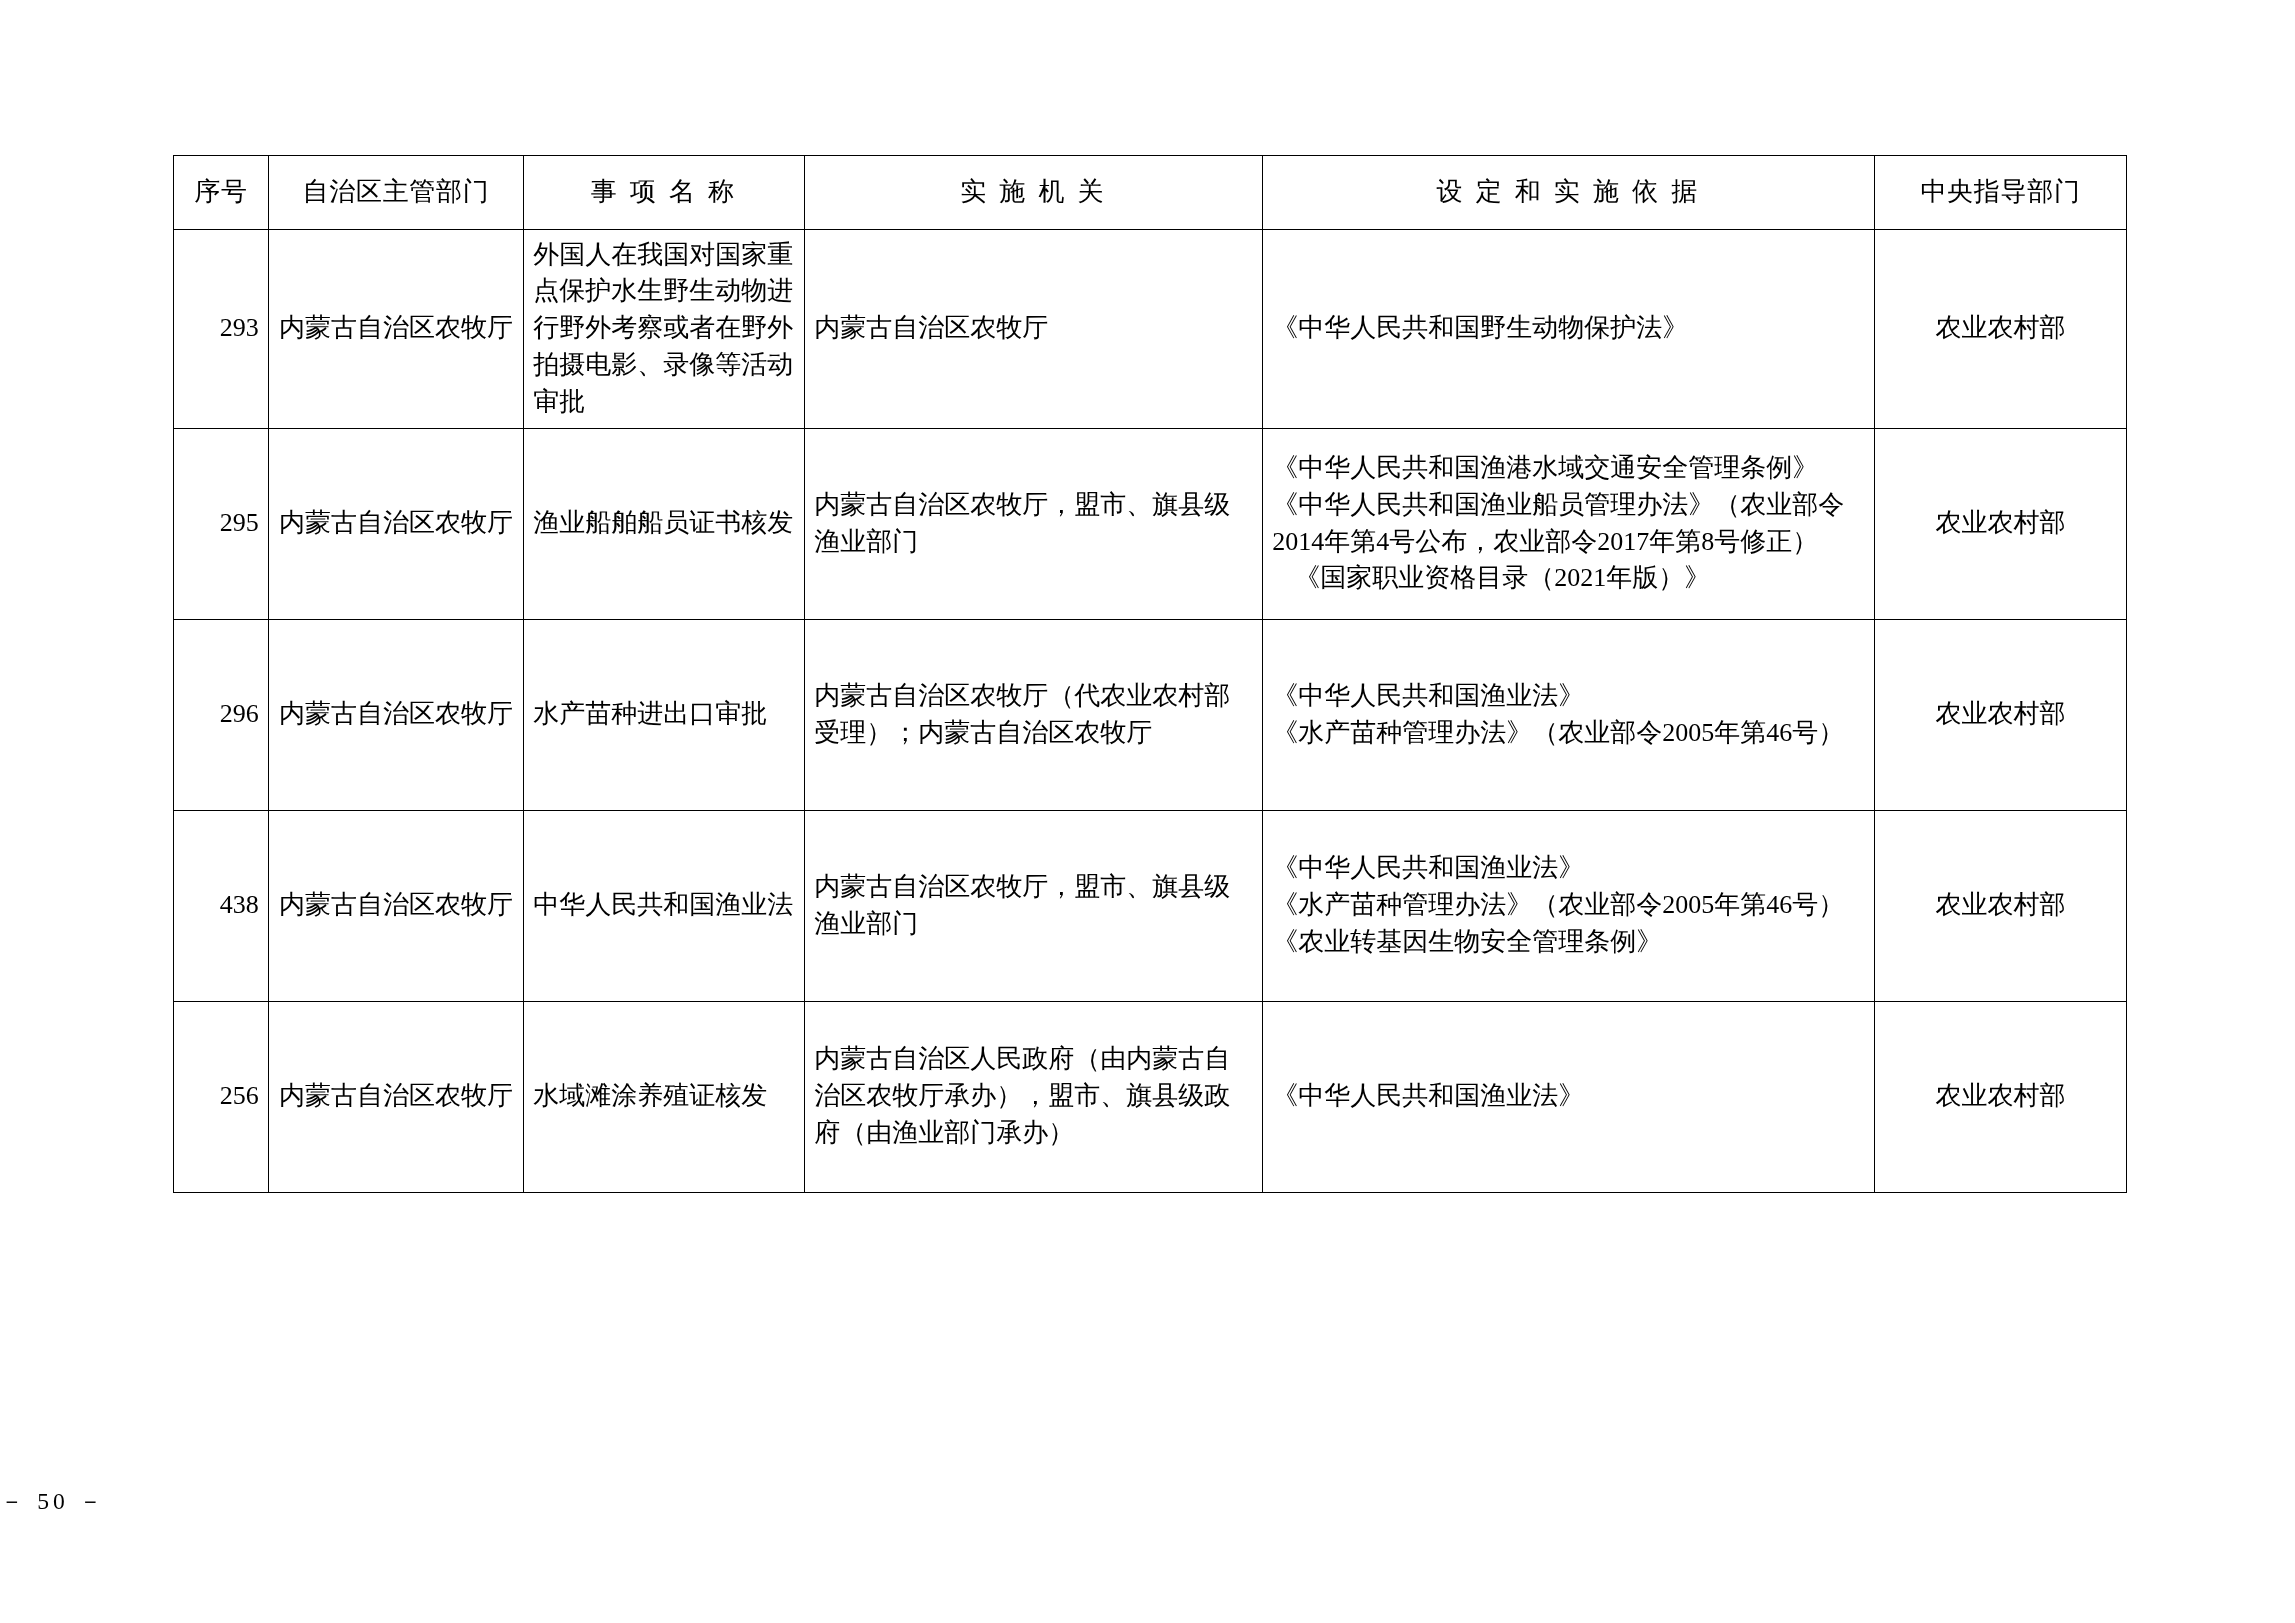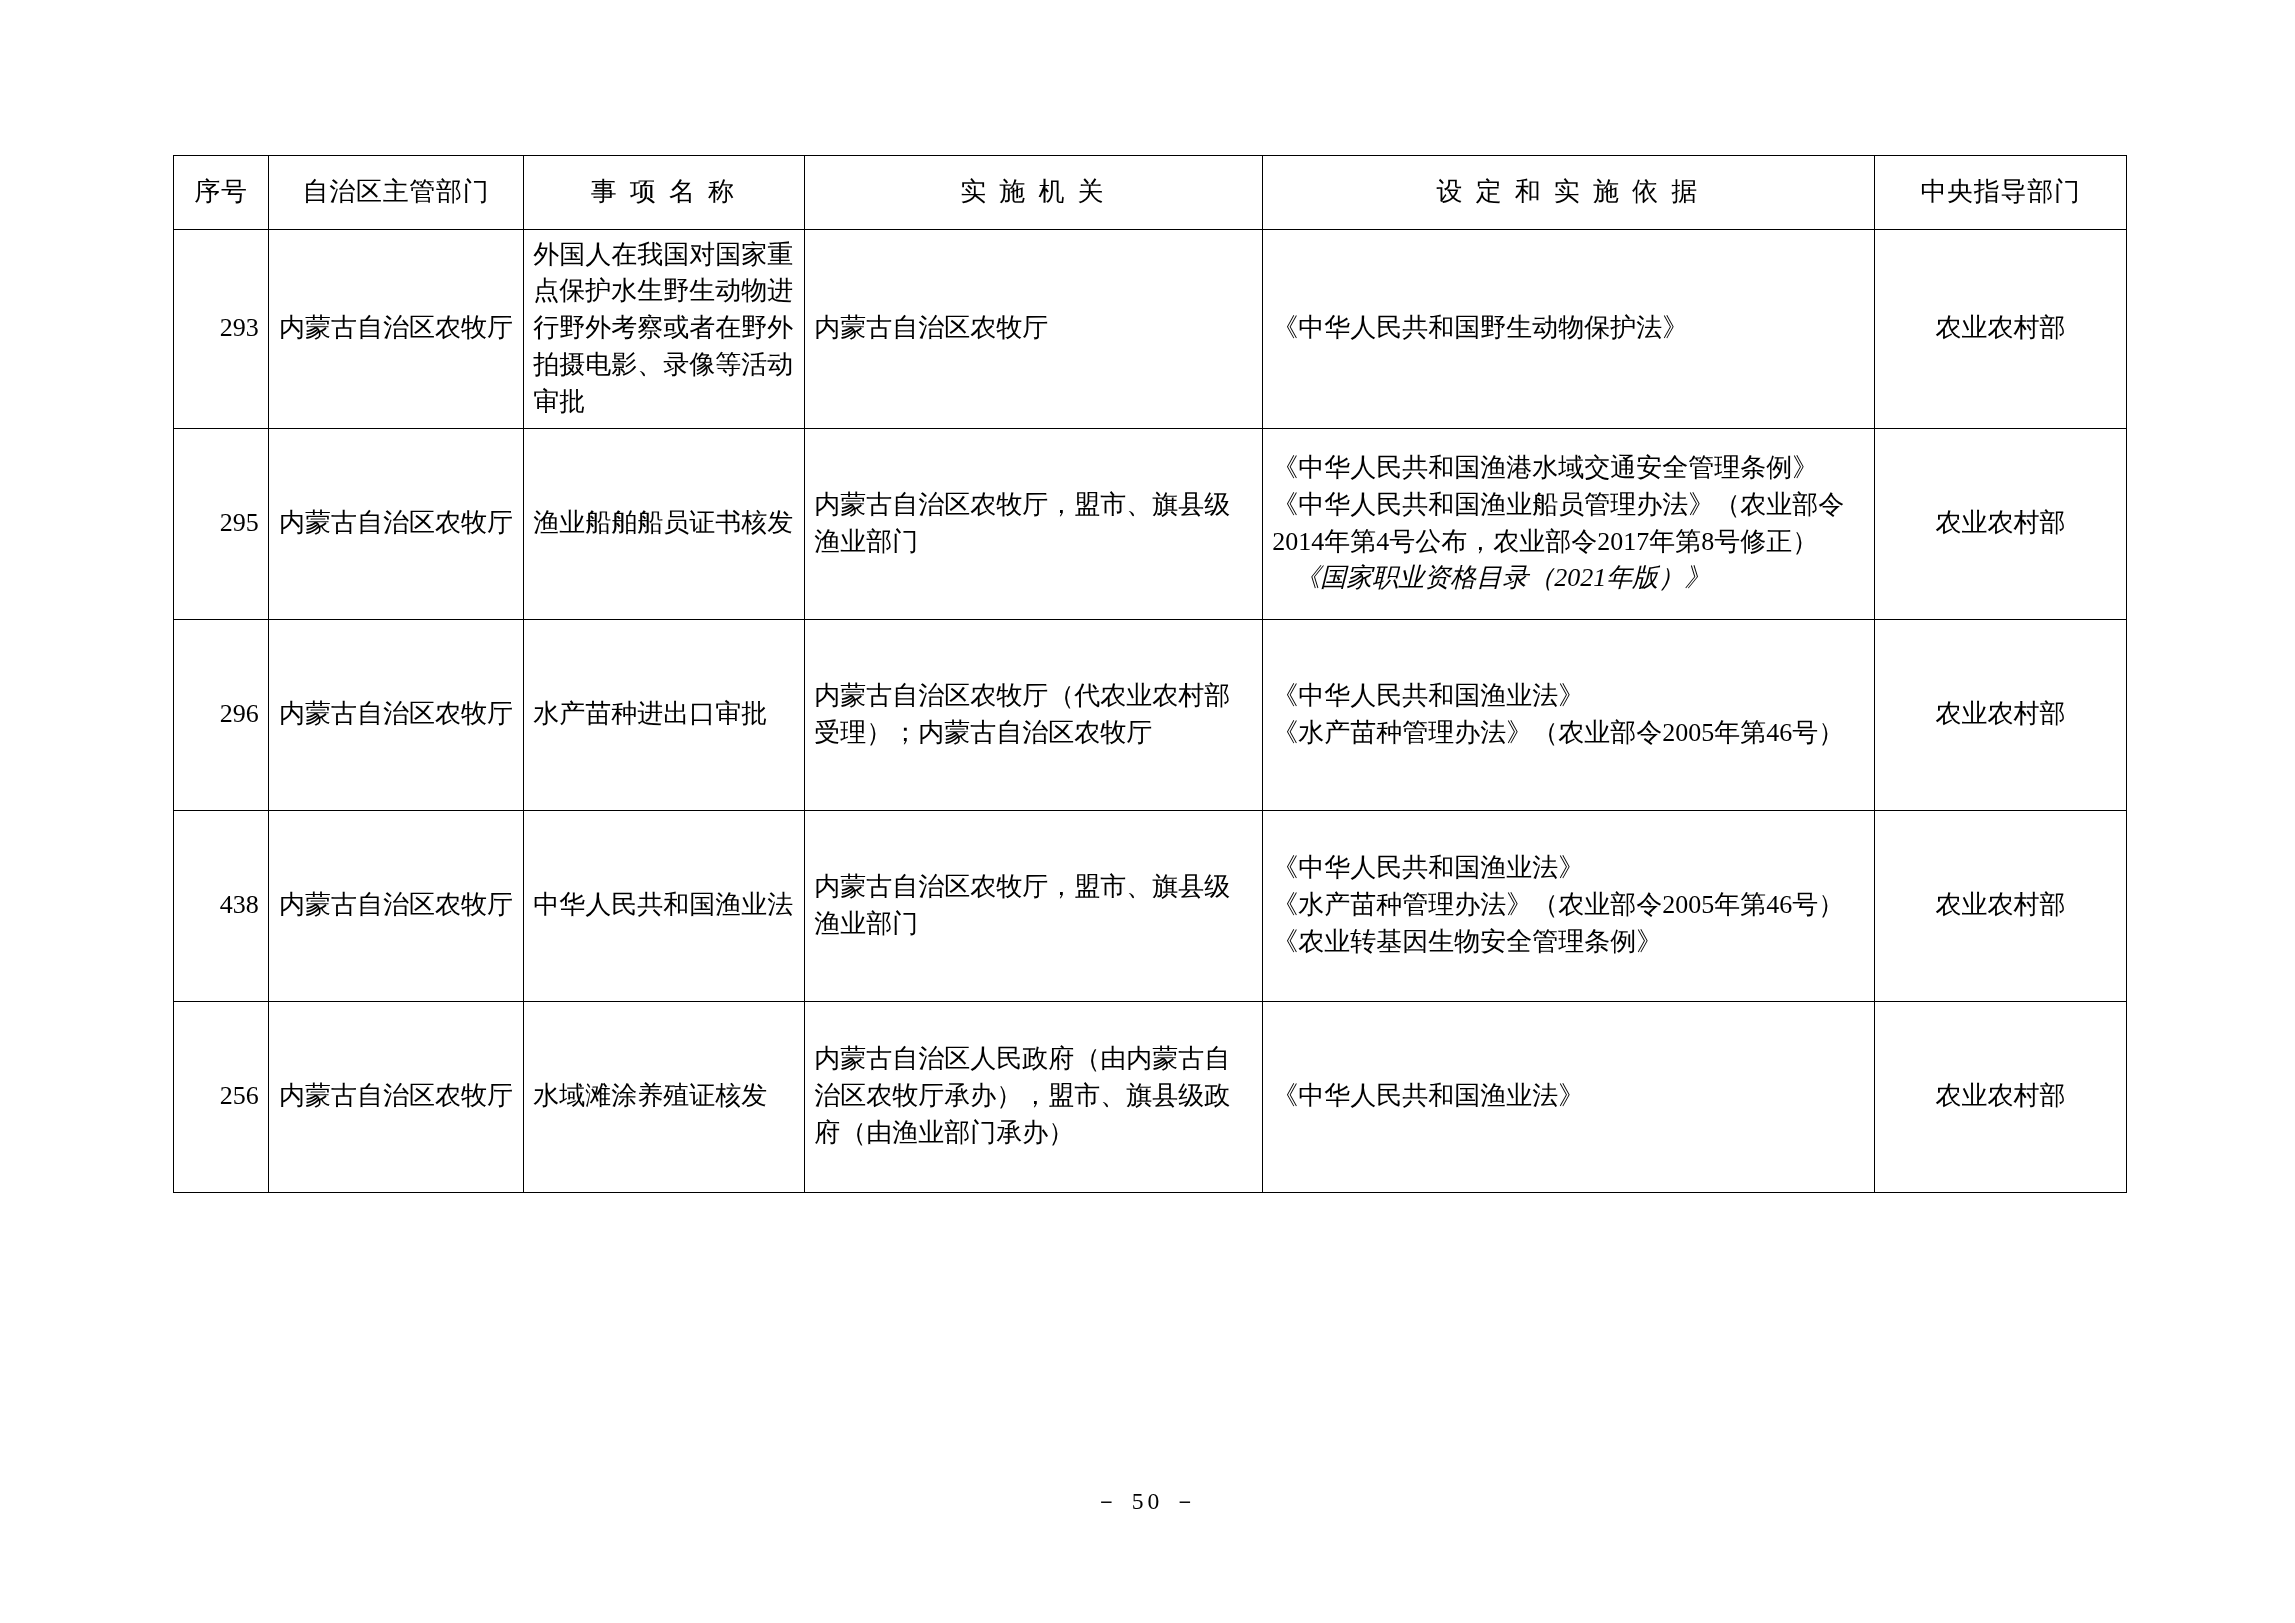--- a/index.html
+++ b/index.html
@@ -80,35 +80,33 @@
     display: block;
     white-space: nowrap;
   }
   td.basis .line.wrap {
     white-space: normal;
   }
   td.basis .indent {
     display: block;
     text-indent: 22px;
     white-space: nowrap;
-    font-style: italic;
   }
   .row-293 td { height: 164px; }
   .row-294 td { height: 157px; }
   .row-295 td { height: 177px; margin-top: 24px; }
   .row-296 td { height: 177px; }
   .row-297 td { height: 177px; }
   .row-298 td { height: 177px; }
 
   .page-number {
     position: absolute;
     left: 0;
     top: 1485px;
     width: 2295px;
-    text-align: center;
     font-size: 23.6px;
     letter-spacing: 3.9px;
   }
 </style>
 </head>
 <body>
 
 <div class="page">
 
   <table class="doc-table">

